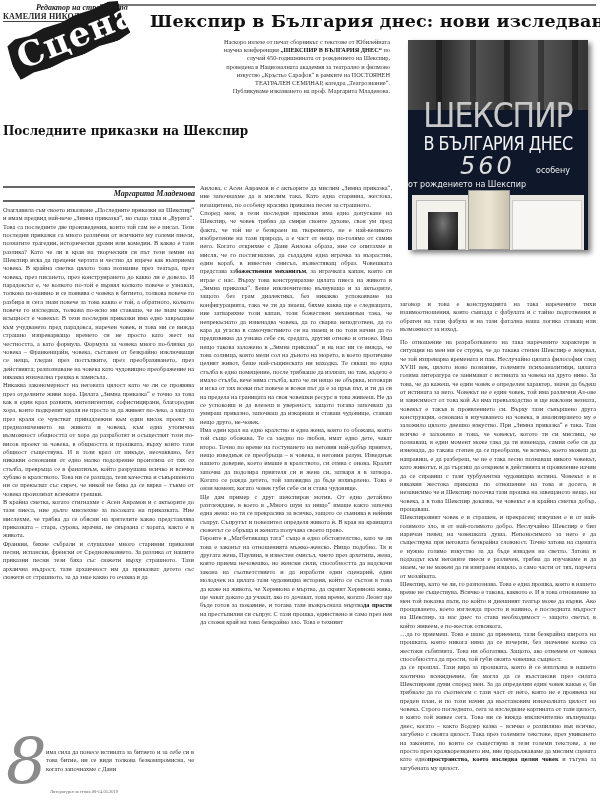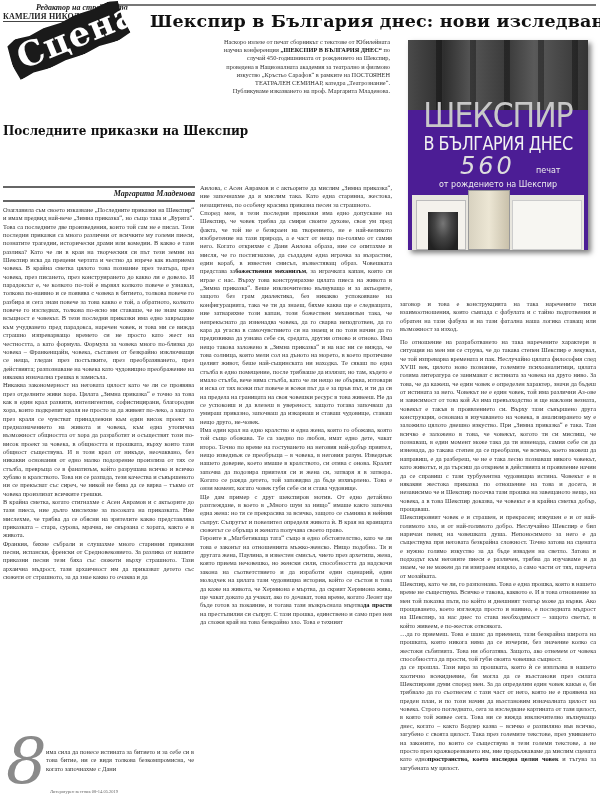--- a/index.html
+++ b/index.html
@@ -13,28 +13,28 @@
 
   .stamp { position: absolute; left: 6px; top: 12px; width: 120px; height: 52px; transform: rotate(-22deg); transform-origin: center; }
   .stamp-bg { position: absolute; left: 0; top: 8px; width: 122px; height: 40px; background: #1a1a1a; clip-path: polygon(2% 10%, 10% 0%, 22% 6%, 35% 1%, 50% 5%, 63% 0%, 78% 4%, 92% 0%, 100% 8%, 98% 50%, 100% 92%, 88% 100%, 72% 95%, 58% 100%, 42% 96%, 28% 100%, 14% 95%, 2% 100%, 0% 60%); }
   .stamp-text { position: absolute; left: 8px; top: 6px; width: 110px; font-family: "DejaVu Serif", serif; font-size: 34px; font-weight: bold; color: #fff; text-align: center; line-height: 42px; letter-spacing: 1px; }
 
   .headline-top { position: absolute; left: 150px; top: 11px; font-family: "DejaVu Serif", serif; font-weight: bold; font-size: 17.5px; color: #111; letter-spacing: 0.2px; white-space: nowrap; }
 
   .intro { position: absolute; left: 222px; top: 38px; width: 168px; font-size: 6.3px; line-height: 8.2px; text-align: right; color: #333; }
   .intro b { color: #111; }
 
-  .book-cover { position: absolute; left: 408px; top: 40px; width: 180px; height: 210px; background: #4c1d95; box-shadow: 3px 3px 5px rgba(0,0,0,0.5); overflow: hidden; }
+  .book-cover { position: absolute; left: 408px; top: 40px; width: 180px; height: 210px; background: #0f172a; box-shadow: 3px 3px 5px rgba(0,0,0,0.5); overflow: hidden; }
   .book-photo { position: absolute; left: 0; top: 0; width: 100%; height: 70px; background: linear-gradient(90deg, #4a4a4a 0%, #2e2e2e 20%, #555 35%, #3a3a3a 55%, #5a5a5a 70%, #333 100%); }
   .book-photo::after { content: ""; position: absolute; left: 0; right: 0; top: 0; bottom: 0; background: repeating-linear-gradient(90deg, transparent 0px, transparent 28px, rgba(0,0,0,0.35) 28px, rgba(0,0,0,0.35) 34px); }
   .book-title1 { position: absolute; left: 0; top: 57px; width: 100%; text-align: center; font-family: "DejaVu Sans", sans-serif; font-size: 30px; color: #c8c8c8; letter-spacing: -1px; transform: scaleY(1.15); }
   .book-title2 { position: absolute; left: 0; top: 94px; width: 100%; text-align: center; font-family: "DejaVu Sans", sans-serif; font-size: 16px; color: #f2f2f2; letter-spacing: -0.5px; transform: scaleY(1.2); }
   .book-450 { position: absolute; left: 52px; top: 112px; font-family: "DejaVu Sans", sans-serif; font-style: italic; font-size: 24px; font-weight: 300; color: #ddd; letter-spacing: 3px; }
   .book-years { position: absolute; left: 128px; top: 126px; font-family: "DejaVu Sans", sans-serif; font-size: 8px; color: #eee; }
-  .book-sub { position: absolute; left: 0; top: 140px; width: 100%; text-align: center; font-family: "DejaVu Sans", sans-serif; font-size: 8px; color: #eee; }
+  .book-sub { position: absolute; left: 0; top: 140px; width: 100%; text-align: left; font-family: "DejaVu Sans", sans-serif; font-size: 8px; color: #eee; }
   .book-photo2 { position: absolute; left: 4px; top: 155px; width: 172px; height: 55px; background: #e8e6df; }
   .book-page-left { position: absolute; left: 8px; top: 160px; width: 50px; height: 50px; background: #f4f2ec; border: 1px solid #bbb; }
   .book-portrait { position: absolute; left: 20px; top: 172px; width: 30px; height: 38px; background: radial-gradient(ellipse at 50% 30%, #777 0%, #444 40%, #222 80%); }
   .book-spine { position: absolute; left: 60px; top: 150px; width: 42px; height: 60px; background: linear-gradient(90deg, #d8d2c0, #ece6d4, #c9c1ab); border: 1px solid #999; }
   .book-page-right { position: absolute; left: 104px; top: 160px; width: 70px; height: 50px; background: #f7f6f2; border: 1px solid #ccc; }
 
   .headline-main { position: absolute; left: 3px; top: 124px; font-family: "DejaVu Serif", serif; font-weight: bold; font-size: 12px; color: #111; white-space: nowrap; }
 
   .byline-box { position: absolute; left: 3px; top: 186px; width: 192px; height: 16px; border-top: 2px solid #666; border-bottom: 2px solid #666; }
   .byline { position: absolute; left: 0; top: 1px; width: 100%; text-align: right; font-size: 8px; font-weight: bold; font-style: italic; color: #222; }
@@ -72,21 +72,21 @@
   <div class="intro">
     <span>Наскоро излезе от печат сборникът с текстове от Юбилейната научна конференция </span><b>„ШЕКСПИР В БЪЛГАРИЯ ДНЕС“</b><span> по случай 450-годишнината от рождението на Шекспир, проведена в Националната академия за театрално и филмово изкуство „Кръстьо Сарафов“ в рамките на ПОСТОЯНЕН ТЕАТРАЛЕН СЕМИНАР, катедра „Театрознание“.</span><br>
     <span>Публикуваме изказването на проф. Маргарита Младенова.</span>
   </div>
 
   <div class="book-cover">
     <div class="book-photo"></div>
     <div class="book-title1">ШЕКСПИР</div>
     <div class="book-title2">В БЪЛГАРИЯ ДНЕС</div>
     <div class="book-450">560</div>
-    <div class="book-years">печат</div>
+    <div class="book-years">особену</div>
     <div class="book-sub">от рождението на Шекспир</div>
     <div class="book-photo2"></div>
     <div class="book-page-left"></div>
     <div class="book-portrait"></div>
     <div class="book-spine"></div>
     <div class="book-page-right"></div>
   </div>
 
   <h2 class="headline-main">Последните приказки на Шекспир</h2>
 

